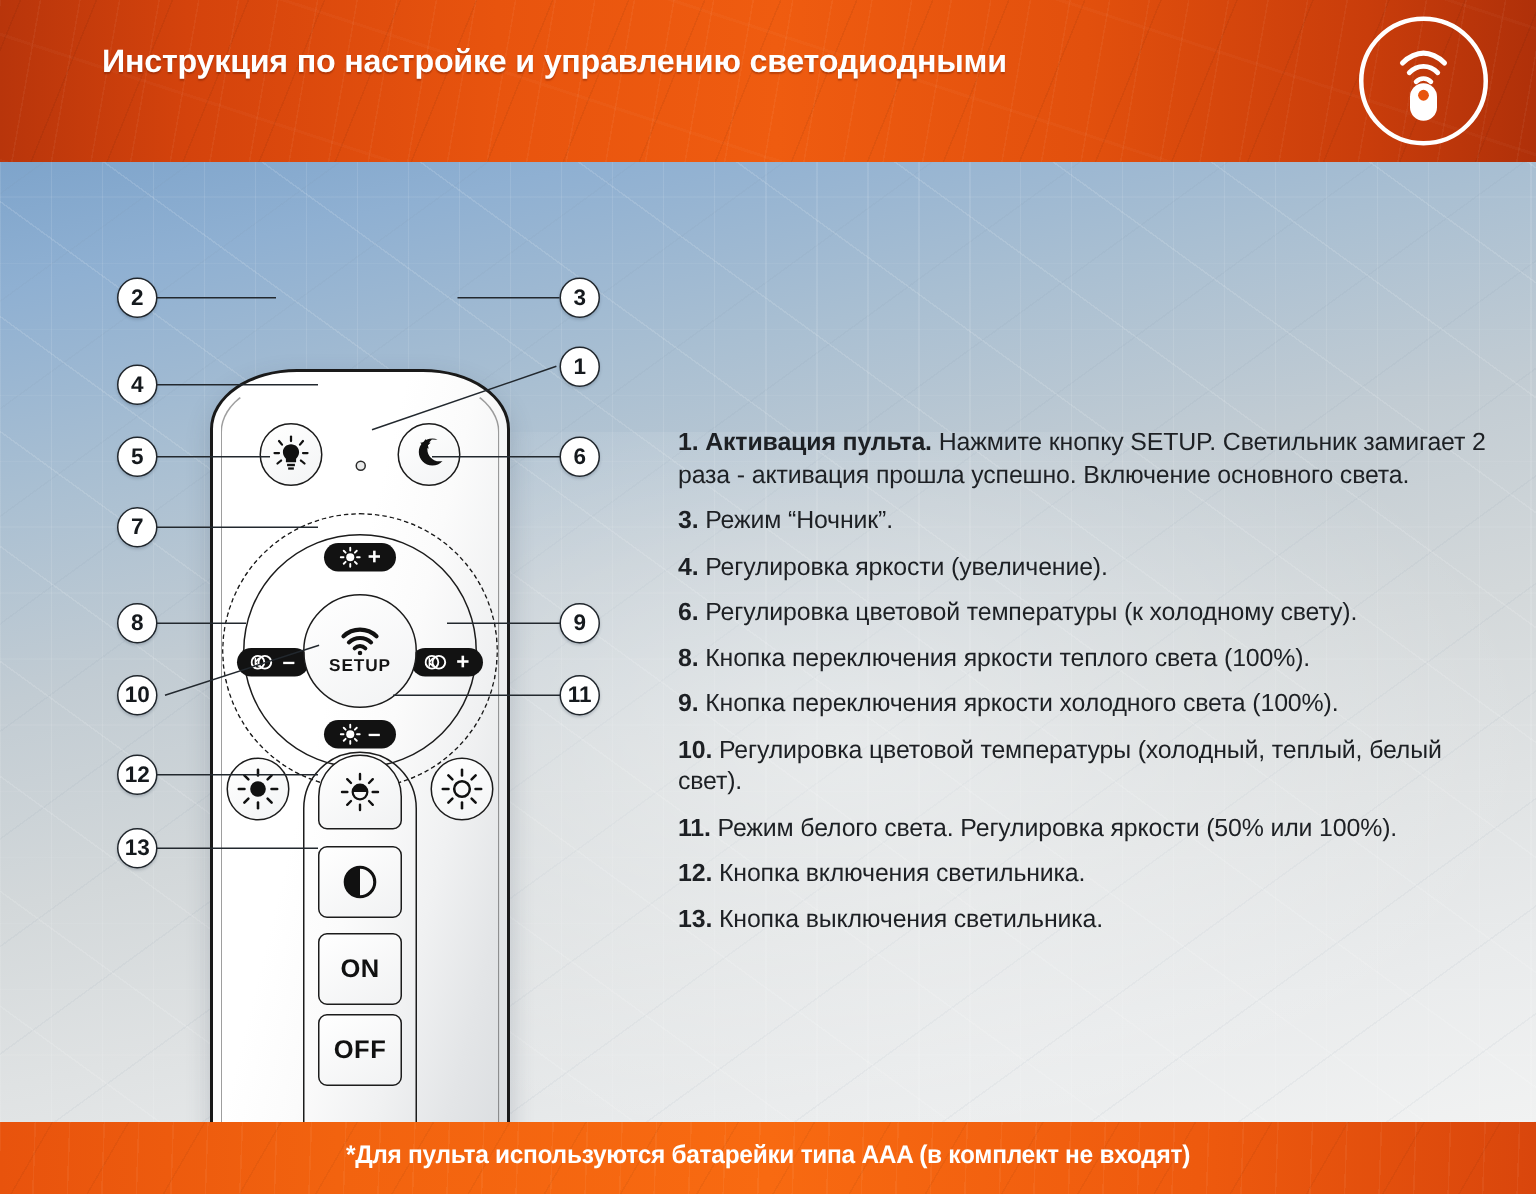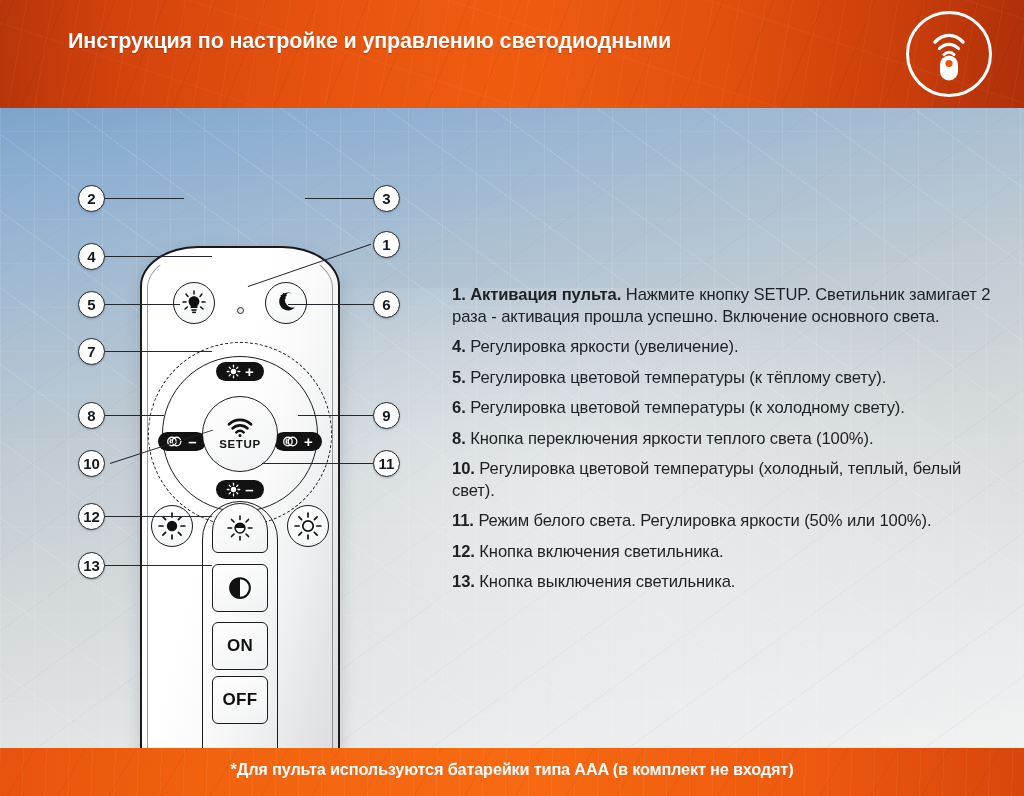--- a/index.html
+++ b/index.html
@@ -517,34 +517,38 @@
         <span>OFF</span>
       </div>
     </div>
 
     <div id="panel">
       <p>
         <b>1.</b>
         <b>Активация пульта.</b><span> Нажмите кнопку SETUP. Светильник замигает 2 раза - активация прошла успешно. Включение основного света.</span>
       </p>
       <p>
+        <b>3.</b>
+        <span>Режим “Ночник”.</span>
+      </p>
+      <p>
         <b>4.</b>
         <span>Регулировка яркости (увеличение).</span>
       </p>
       <p>
-        <b>5.</b>
-        <span>Регулировка цветовой температуры (к тёплому свету).</span>
-      </p>
-      <p>
         <b>6.</b>
         <span>Регулировка цветовой температуры (к холодному свету).</span>
       </p>
       <p>
         <b>8.</b>
         <span>Кнопка переключения яркости теплого света (100%).</span>
+      </p>
+      <p>
+        <b>9.</b>
+        <span>Кнопка переключения яркости холодного света (100%).</span>
       </p>
       <p>
         <b>10.</b>
         <span>Регулировка цветовой температуры (холодный, теплый, белый свет).</span>
       </p>
       <p>
         <b>11.</b>
         <span>Режим белого света. Регулировка яркости (50% или 100%).</span>
       </p>
       <p>

